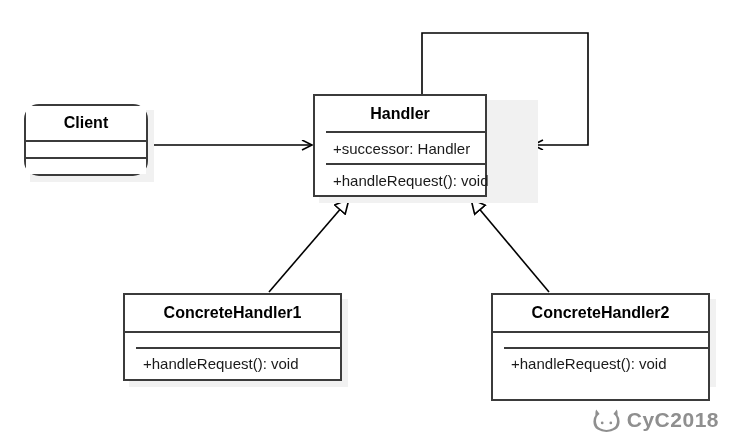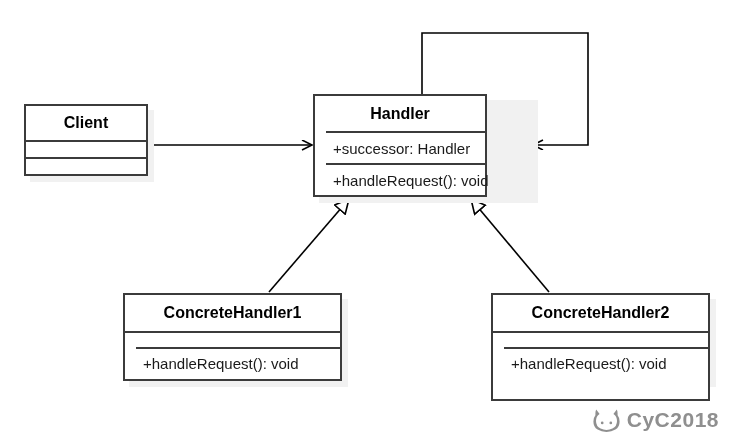--- a/index.html
+++ b/index.html
@@ -101,21 +101,21 @@
     <line x1="148" y1="145" x2="312" y2="145" stroke="#000000" stroke-width="1.6" marker-end="url(#openArrow)"></line>
 
     <path d="M 422,94 L 422,33 L 588,33 L 588,145 L 533,145" fill="none" stroke="#000000" stroke-width="1.6" marker-end="url(#openArrow)"></path>
 
     <line x1="269" y1="292" x2="349" y2="199" stroke="#000000" stroke-width="1.6" marker-end="url(#hollowTriangle)"></line>
 
     <line x1="549" y1="292" x2="471" y2="199" stroke="#000000" stroke-width="1.6" marker-end="url(#hollowTriangle)"></line>
   </svg>
 
   <div class="uml-shadow" style="left:30px; top:110px; width:124px; height:72px;"></div>
-  <div class="uml-class" style="left:24px; top:104px; width:124px; height:72px;">
+  <div class="uml-class" style="left:24px; top:104px; width:124px; height:72px;border-radius:15px;">
     <div class="compartment cmp-title" style="height:34px;">Client</div>
     <div class="compartment cmp-empty" style="height:17px;"></div>
     <div class="compartment cmp-empty" style="height:17px;"></div>
   </div>
 
   <div class="uml-shadow" style="left:319px; top:100px; width:219px; height:103px;"></div>
   <div class="uml-class" style="left:313px; top:94px; width:174px; height:103px;">
     <div class="compartment cmp-title" style="height:35px;">Handler</div>
     <div class="compartment cmp-text" style="height:32px;">+successor: Handler</div>
     <div class="compartment cmp-text" style="height:32px;">+handleRequest(): void</div>

